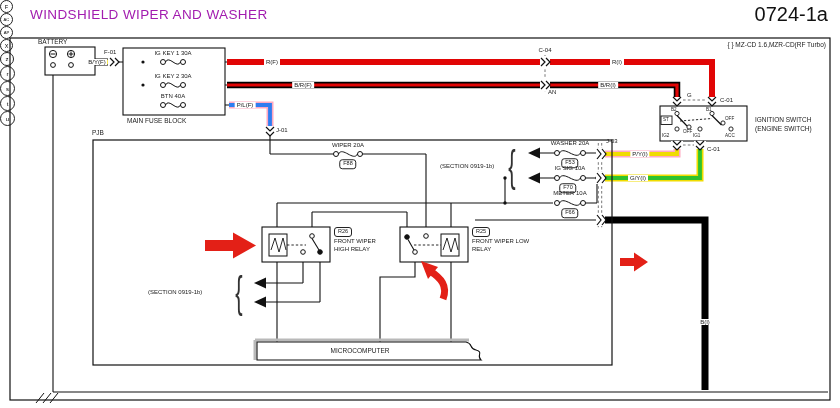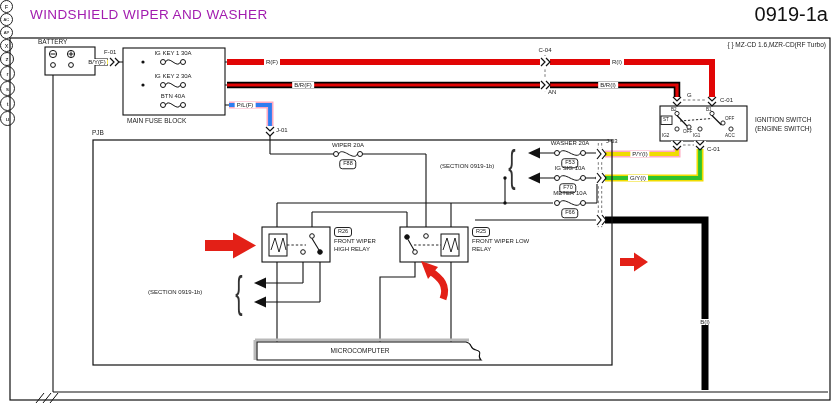--- a/index.html
+++ b/index.html
@@ -211,21 +211,21 @@
 
   <g fill="#e32017">
     <polygon points="205,240 233,240 233,232.5 256,245.5 233,258.5 233,251 205,251"></polygon>
     <path d="M443 299 C 448 286 441 278 430 271" stroke="#e32017" stroke-width="7" fill="none"></path>
     <polygon points="421,261 438,267 428,279"></polygon>
     <polygon points="620,258 634,258 634,252.5 648,262 634,271.5 634,266 620,266"></polygon>
   </g>
 </svg>
 
 <div class="lbl title" style="left:30px;top:8px;">WINDSHIELD WIPER AND WASHER</div>
-<div class="lbl page" style="right:12px;top:4px;">0919-1a</div>
+<div class="lbl page" style="right:12px;top:4px;">0724-1a</div>
 <div class="lbl note" style="right:14px;top:42px;">{ } MZ-CD 1.6,MZR-CD(RF Turbo)</div>
 
 <div class="lbl" style="left:38px;top:39px;font-size:6.5px;">BATTERY</div>
 <div class="lbl c bg" style="left:97px;top:62px;">B/Y(F)</div>
 <div class="lbl" style="left:104px;top:49px;">F-01</div>
 <div class="lbl" style="left:127px;top:118px;font-size:6.5px;">MAIN FUSE BLOCK</div>
 <div class="lbl c" style="left:173px;top:53px;">IG KEY 1 30A</div>
 <div class="lbl c" style="left:173px;top:76px;">IG KEY 2 30A</div>
 <div class="lbl c" style="left:173px;top:96px;">BTN 40A</div>
 

